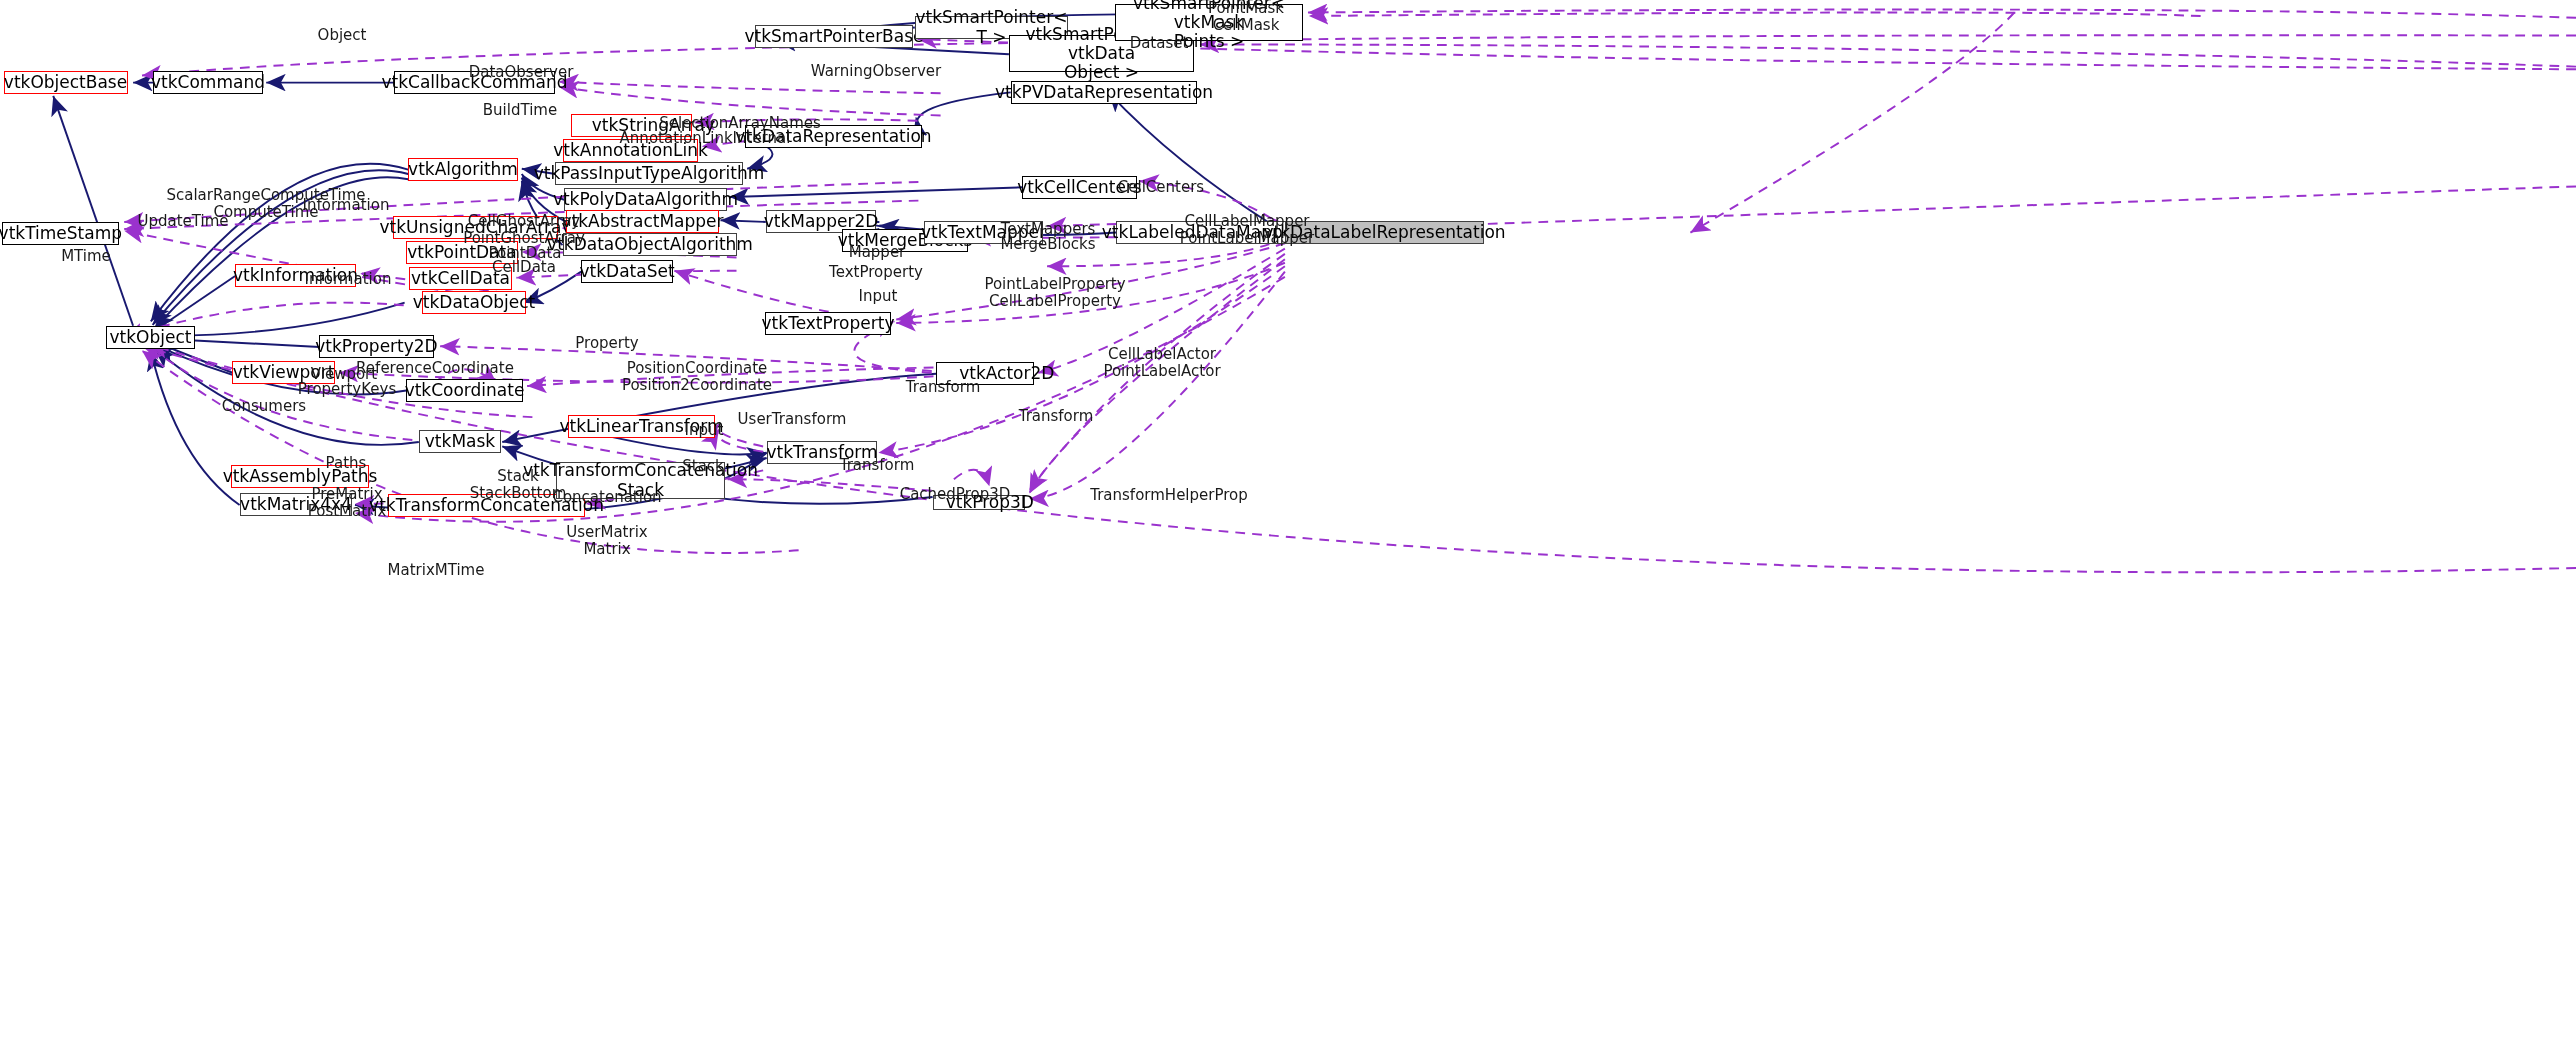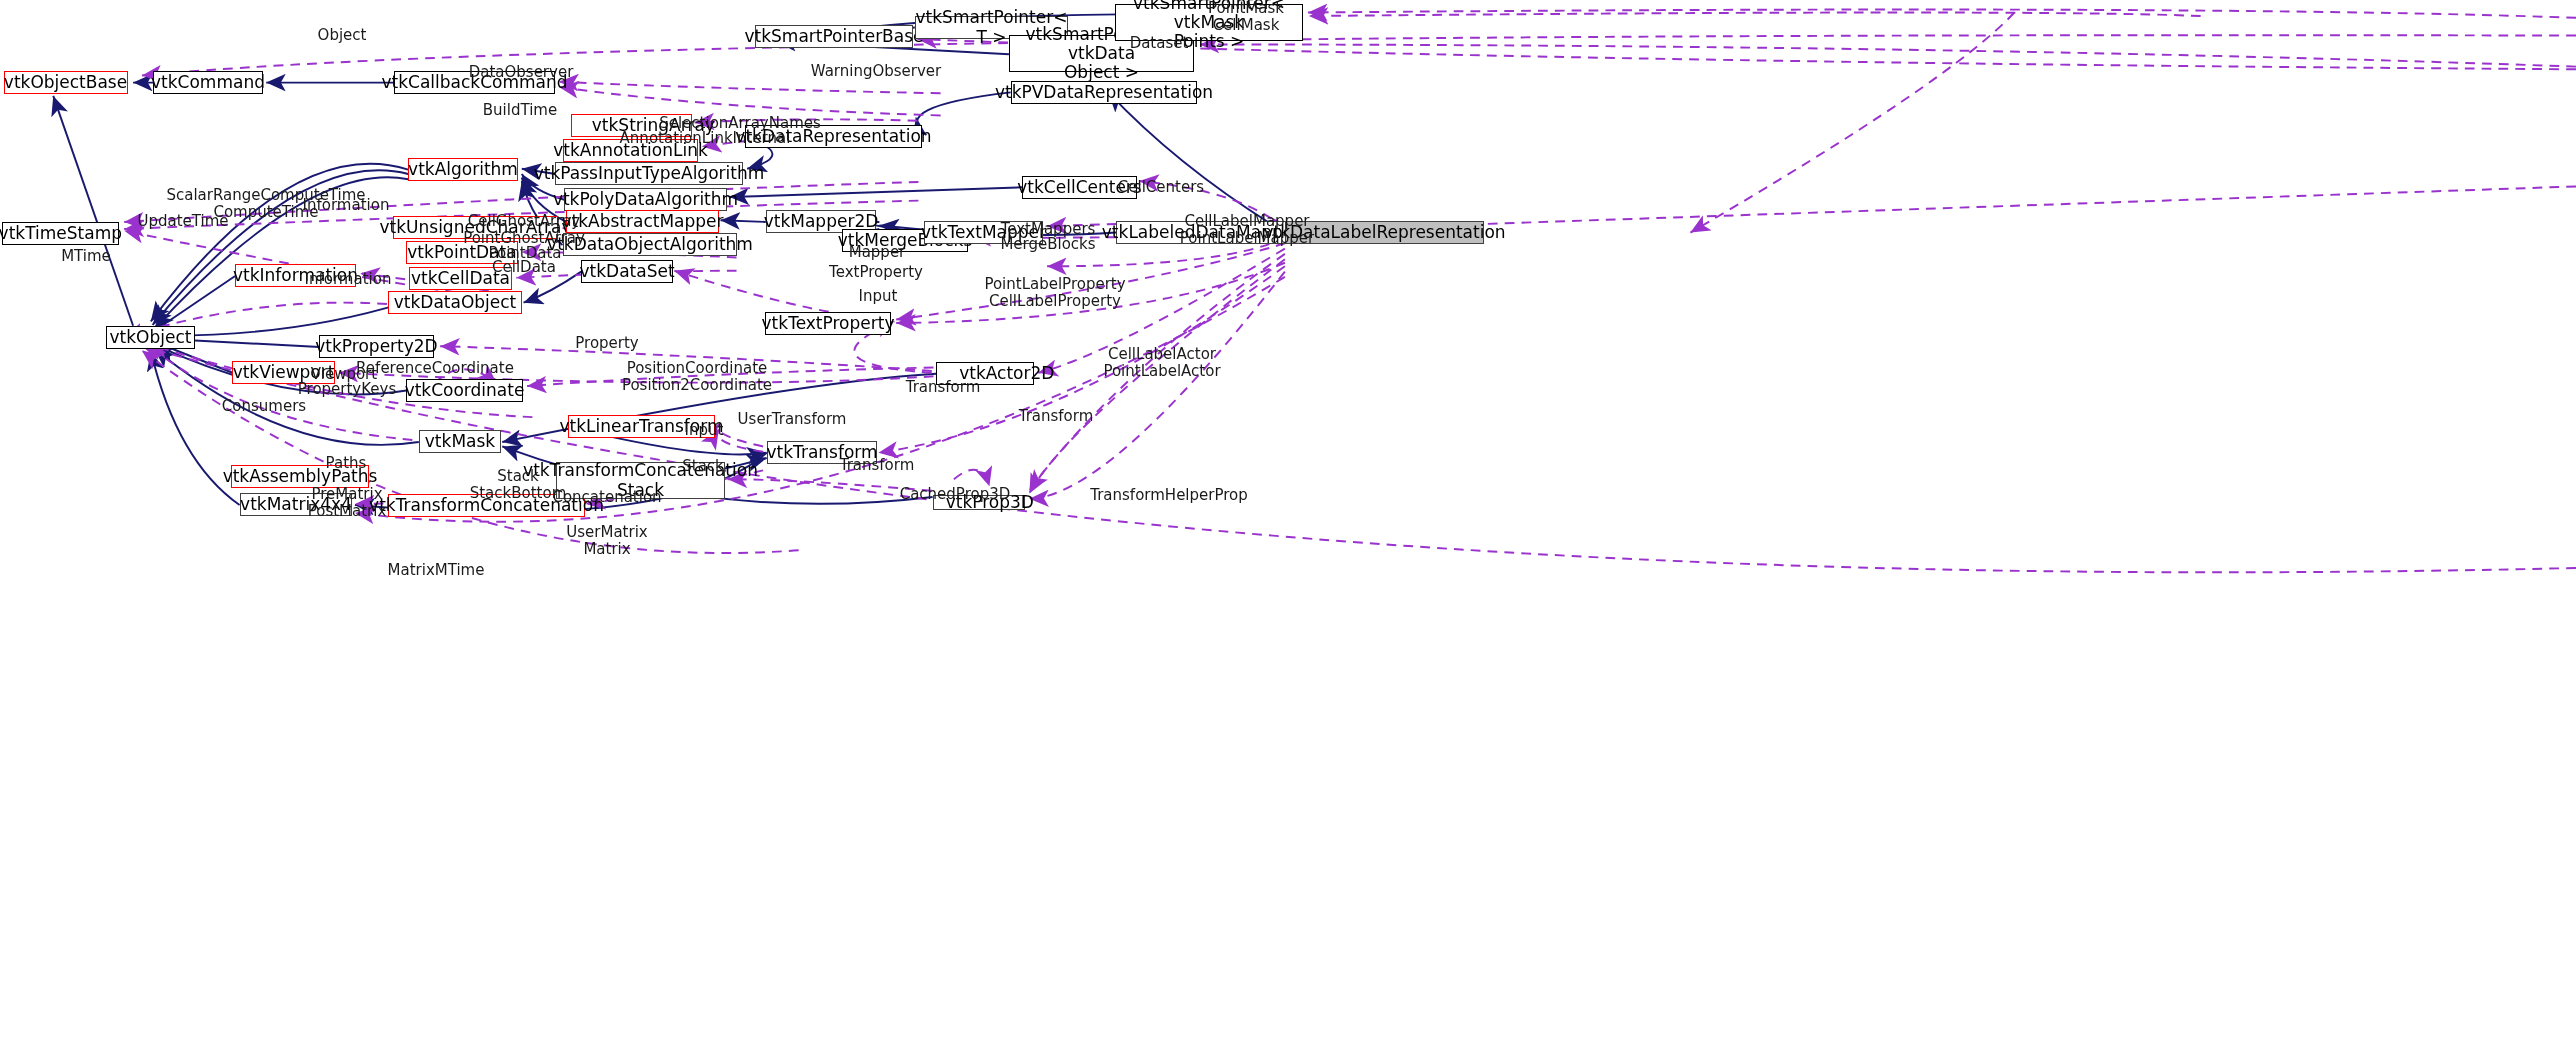--- a/index.html
+++ b/index.html
@@ -173,21 +173,21 @@
       <div class="node redborder" style="left: 232px; top: 361px; width: 103px; height: 23px;">vtkViewport</div>
       <div class="node" style="left: 406px; top: 379px; width: 117px; height: 23px;">vtkCoordinate</div>
       <div class="node thick" style="left: 419px; top: 430px; width: 82px; height: 23px;">vtkMask</div>
       <div class="node redborder" style="left: 231px; top: 465px; width: 138px; height: 23px;">vtkAssemblyPaths</div>
       <div class="node thick" style="left: 240px; top: 493px; width: 112px; height: 23px;">vtkMatrix4x4</div>
       <div class="node redborder" style="left: 388px; top: 494px; width: 197px; height: 23px;">vtkTransformConcatenation</div>
       <div class="node redborder" style="left: 408px; top: 158px; width: 110px; height: 23px;">vtkAlgorithm</div>
       <div class="node redborder" style="left: 393px; top: 216px; width: 165px; height: 23px;">vtkUnsignedCharArray</div>
       <div class="node redborder" style="left: 406px; top: 241px; width: 112px; height: 23px;">vtkPointData</div>
       <div class="node redborder" style="left: 409px; top: 267px; width: 103px; height: 23px;">vtkCellData</div>
-      <div class="node redborder" style="left: 388px; top: 291px; width: 134px; height: 23px;">vtkDataObject</div>
+      <div class="node redborder" style="left: 422px; top: 291px; width: 104px; height: 23px;">vtkDataObject</div>
       <div class="node redborder" style="left: 571px; top: 114px; width: 121px; height: 23px; padding-left: 48px;">vtkStringArray</div>
       <div class="node redborder" style="left: 563px; top: 139px; width: 135px; height: 23px;">vtkAnnotationLink</div>
       <div class="node thick" style="left: 555px; top: 162px; width: 188px; height: 23px;">vtkPassInputTypeAlgorithm</div>
       <div class="node thick" style="left: 564px; top: 188px; width: 163px; height: 23px;">vtkPolyDataAlgorithm</div>
       <div class="node redborder" style="left: 566px; top: 210px; width: 153px; height: 23px;">vtkAbstractMapper</div>
       <div class="node thick" style="left: 563px; top: 233px; width: 174px; height: 23px;">vtkDataObjectAlgorithm</div>
       <div class="node" style="left: 581px; top: 260px; width: 92px; height: 23px;">vtkDataSet</div>
       <div class="node" style="left: 765px; top: 312px; width: 126px; height: 23px;">vtkTextProperty</div>
       <div class="node" style="left: 936px; top: 362px; width: 98px; height: 23px; padding-left: 48px;">vtkActor2D</div>
       <div class="node redborder" style="left: 568px; top: 415px; width: 147px; height: 23px;">vtkLinearTransform</div>

